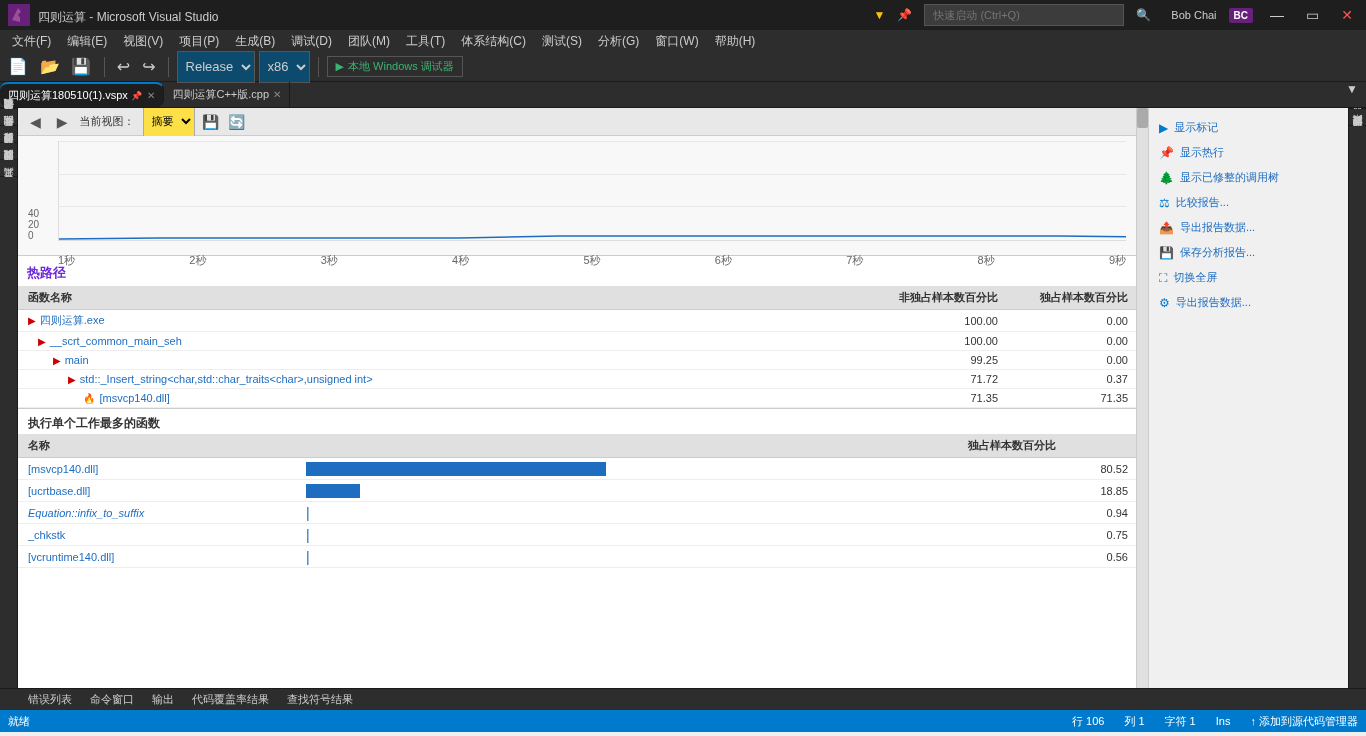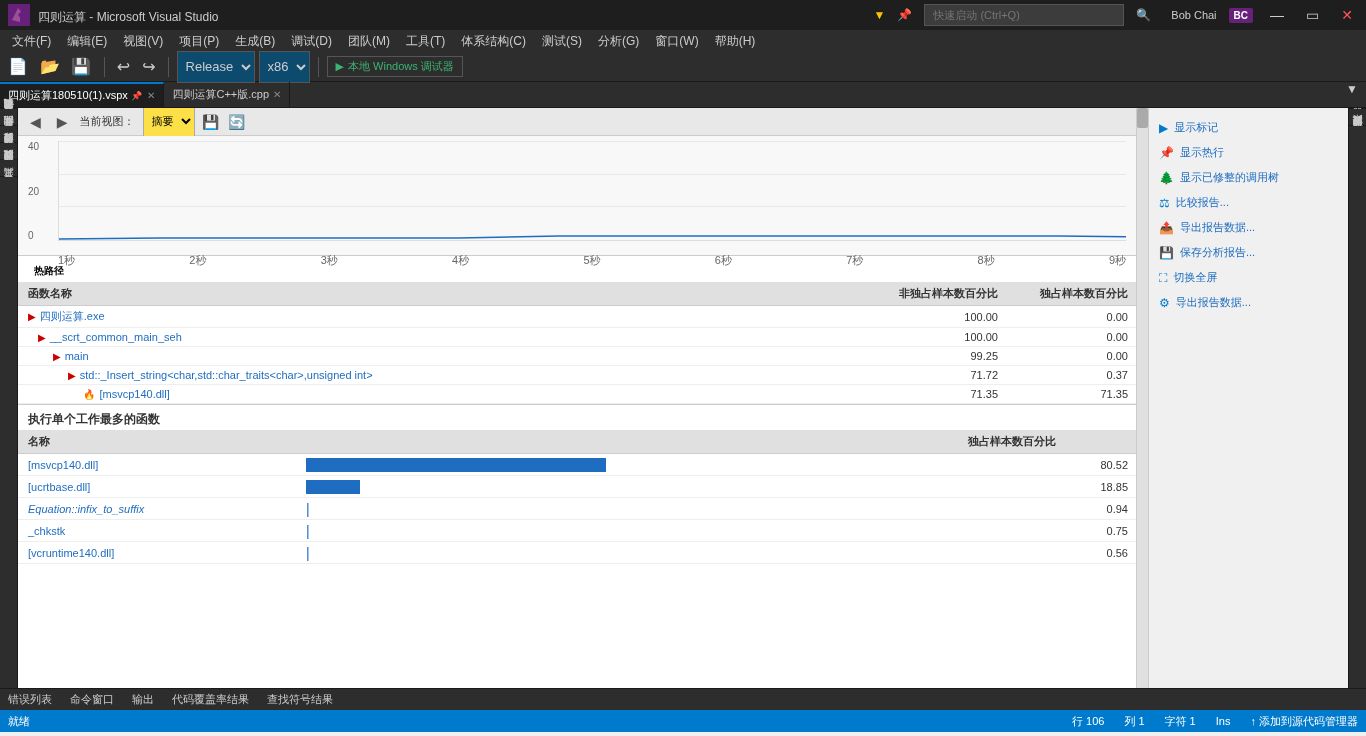--- a/index.html
+++ b/index.html
@@ -23,21 +23,21 @@
     #toolbar { background: #2d2d2d; height: 30px; display: flex; align-items: center; padding: 0 4px; gap: 4px; border-bottom: 1px solid #1a1a1a; }
     #toolbar .tb-btn { color: #ccc; padding: 2px 4px; cursor: pointer; font-size: 16px; }
     #toolbar .separator { width: 1px; height: 20px; background: #555; margin: 0 4px; }
     .config-select { background: #0c4a6e; border: 1px solid #555; color: #ccc; padding: 1px 4px; font-size: 13px; height: 32px; cursor: pointer; }
     .run-btn { background: #2d2d2d; border: 1px solid #555; color: #3cb371; padding: 2px 8px; font-size: 11px; cursor: pointer; display: flex; align-items: center; gap: 4px; }
     .run-btn .play-icon { color: #3cb371; }
 
     
     #tab-bar { background: #2d2d2d; height: 26px; display: flex; align-items: stretch; border-bottom: 1px solid #1a1a1a; }
     #tab-bar .tab { display: flex; align-items: center; padding: 0 8px; font-size: 11px; color: #ccc; border-right: 1px solid #1a1a1a; cursor: pointer; gap: 4px; }
-    #tab-bar .tab.active { background: #1e1e1e; color: #fff; border-top: 2px solid #007acc; }
+    #tab-bar .tab.active { background: #1e1e1e; color: #fff; border-top: 2px solid #007acc; border-radius: 8px; }
     #tab-bar .tab .close-btn { font-size: 10px; color: #888; cursor: pointer; }
 
     
     #main { display: flex; height: calc(736px - 30px - 22px - 30px - 26px - 22px - 26px); }
 
     
     #left-sidebar { width: 18px; background: #2d2d2d; border-right: 1px solid #1a1a1a; display: flex; flex-direction: column; }
     #left-sidebar .sidebar-item { writing-mode: vertical-rl; transform: rotate(180deg); color: #ccc; font-size: 10px; padding: 8px 2px; cursor: pointer; white-space: nowrap; border-bottom: 1px solid #1a1a1a; }
 
     
@@ -49,28 +49,28 @@
 
     
     #sub-toolbar { background: #e8e8e8; height: 28px; display: flex; align-items: center; padding: 0 8px; gap: 8px; border-bottom: 1px solid #ccc; }
     #sub-toolbar .nav-btn { background: none; border: none; cursor: pointer; font-size: 14px; color: #555; padding: 2px 4px; }
     #sub-toolbar .view-label { font-size: 11px; color: #333; }
     #sub-toolbar .view-select { background: #fde047; border: 1px solid #aaa; font-size: 11px; padding: 1px 4px; height: 37px; font-family: Liberation Mono, monospace; }
     #sub-toolbar .save-btn { cursor: pointer; color: #555; font-size: 14px; }
 
     
     #chart-area { background: #f8f8f8; height: 120px; border-bottom: 1px solid #ccc; padding: 5px 10px 0 10px; position: relative; }
-    #chart-area .chart-y-labels { position: absolute; left: 10px; top: 5px; display: flex; flex-direction: column; justify-content: space-between; height: 100px; font-size: 10px; color: #666; }
+    #chart-area .chart-y-labels { position: absolute; left: 10px; top: 5px; display: flex; flex-direction: column; justify-content: flex-end; height: 100px; font-size: 10px; color: #666; }
     #chart-area .chart-inner { margin-left: 30px; height: 100px; position: relative; border-left: 1px solid #ddd; border-bottom: 1px solid #ddd; }
     #chart-area .chart-grid-h { position: absolute; width: 100%; border-top: 1px solid #e8e8e8; }
     .x-labels { display: flex; justify-content: space-between; margin-left: 30px; font-size: 11px; color: #666; padding-top: 2px; }
 
     
     #hot-path { flex: 1; overflow-y: auto; }
-    .section-title { font-size: 10px; font-weight: bold; padding: 8px 16px 4px; color: #000000; }
+    .section-title { font-size: 13px; font-weight: bold; padding: 8px 9px 4px; color: #6d28d9; }
     .table-header { display: flex; background: #e0e0e0; border-bottom: 1px solid #ccc; font-size: 11px; color: #333; font-weight: bold; }
     .table-header .col-name { flex: 1; padding: 4px 10px; }
     .table-header .col-num { width: 130px; padding: 4px 8px; text-align: right; }
     .table-row { display: flex; align-items: center; border-bottom: 1px solid #eee; font-size: 11px; }
     .table-row .col-name { flex: 1; padding: 3px 10px; color: #1e6dc0; cursor: pointer; display: flex; align-items: center; gap: 4px; }
     .table-row .col-num { width: 130px; padding: 3px 8px; text-align: right; color: #333; }
     .indent-1 { padding-left: 20px !important; }
     .indent-2 { padding-left: 35px !important; }
     .indent-3 { padding-left: 50px !important; }
     .indent-4 { padding-left: 65px !important; }
@@ -98,21 +98,21 @@
     #right-panel { width: 200px; background: #f0f0f0; border-left: 1px solid #ccc; padding: 8px 4px; display: flex; flex-direction: column; gap: 2px; overflow-y: auto; }
     #right-panel .panel-link { display: flex; align-items: center; gap: 6px; padding: 4px 6px; font-size: 11px; color: #1e6dc0; cursor: pointer; }
     #right-panel .panel-icon { font-size: 12px; }
 
     
     #status-bar { background: #007acc; color: #fff; height: 22px; display: flex; align-items: center; padding: 0 8px; font-size: 11px; gap: 20px; justify-content: space-between; }
     #status-bar .status-left { display: flex; align-items: center; gap: 8px; }
     #status-bar .status-right { display: flex; align-items: center; gap: 20px; }
 
     
-    #bottom-tabs { background: #2d2d2d; height: 22px; display: flex; align-items: center; padding: 0 0; gap: 2px; border-top: 1px solid #1a1a1a; }
+    #bottom-tabs { background: #2d2d2d; height: 22px; display: flex; align-items: center; padding: 0 20px; gap: 2px; border-top: 1px solid #1a1a1a; }
     #bottom-tabs .btab { color: #ccc; font-size: 11px; padding: 2px 8px; cursor: pointer; }
 
     #content-wrapper { display: flex; flex: 1; overflow: hidden; }
     #scrollbar-v { width: 12px; background: #e0e0e0; border-left: 1px solid #ccc; }
   </style>
 </head>
 <body>
 
 <div id="title-bar">
   <div class="title-left">

